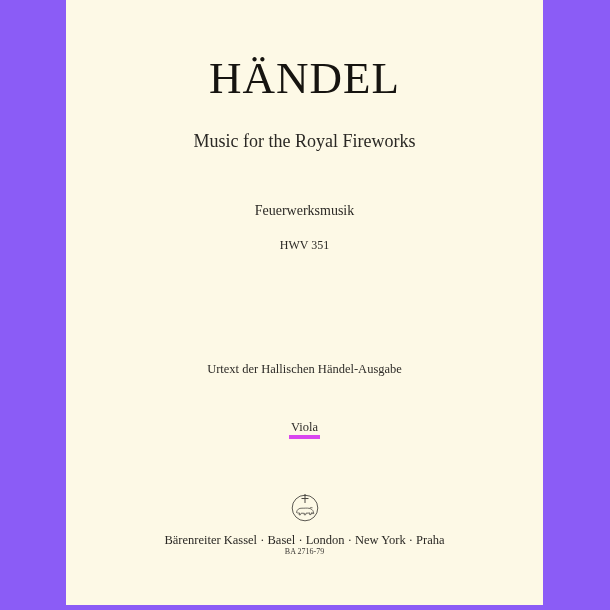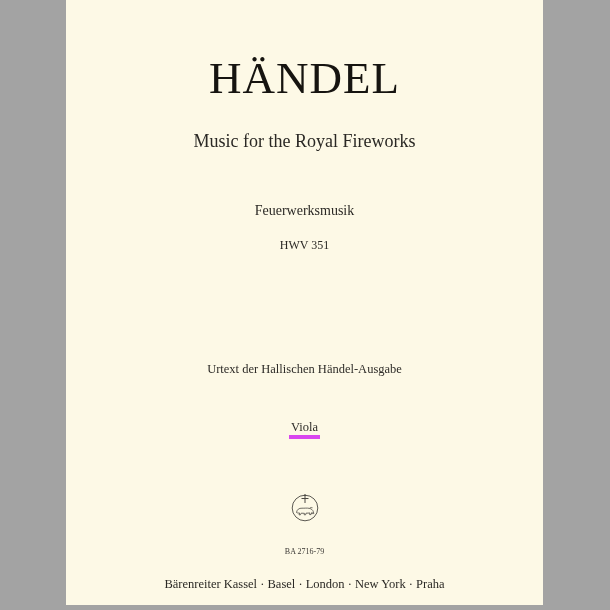--- a/index.html
+++ b/index.html
@@ -7,21 +7,21 @@
       padding: 0;
       background: #ffffff;
       width: 610px;
       height: 610px;
       overflow: hidden;
     }
     .stage {
       position: relative;
       width: 610px;
       height: 610px;
-      background: #a3a3a3;
+      background: #8b5cf6;
     }
     .cover {
       position: absolute;
       left: 66px;
       top: 0;
       width: 477px;
       height: 605px;
       background: #fdf9e6;
       font-family: "Liberation Serif", "DejaVu Serif", serif;
       color: #1e1c18;
@@ -87,21 +87,20 @@
       left: 225px;
       top: 493px;
       width: 28px;
       height: 29px;
     }
     .publisher {
       top: 533px;
       font-size: 12.5px;
       line-height: 14px;
       color: #2a2824;
-      margin-top: 44px;
     }
     .order-no {
       top: 547px;
       font-size: 8px;
       line-height: 10px;
       color: #3a3834;
     }
   </style>
 </head>
 <body>

